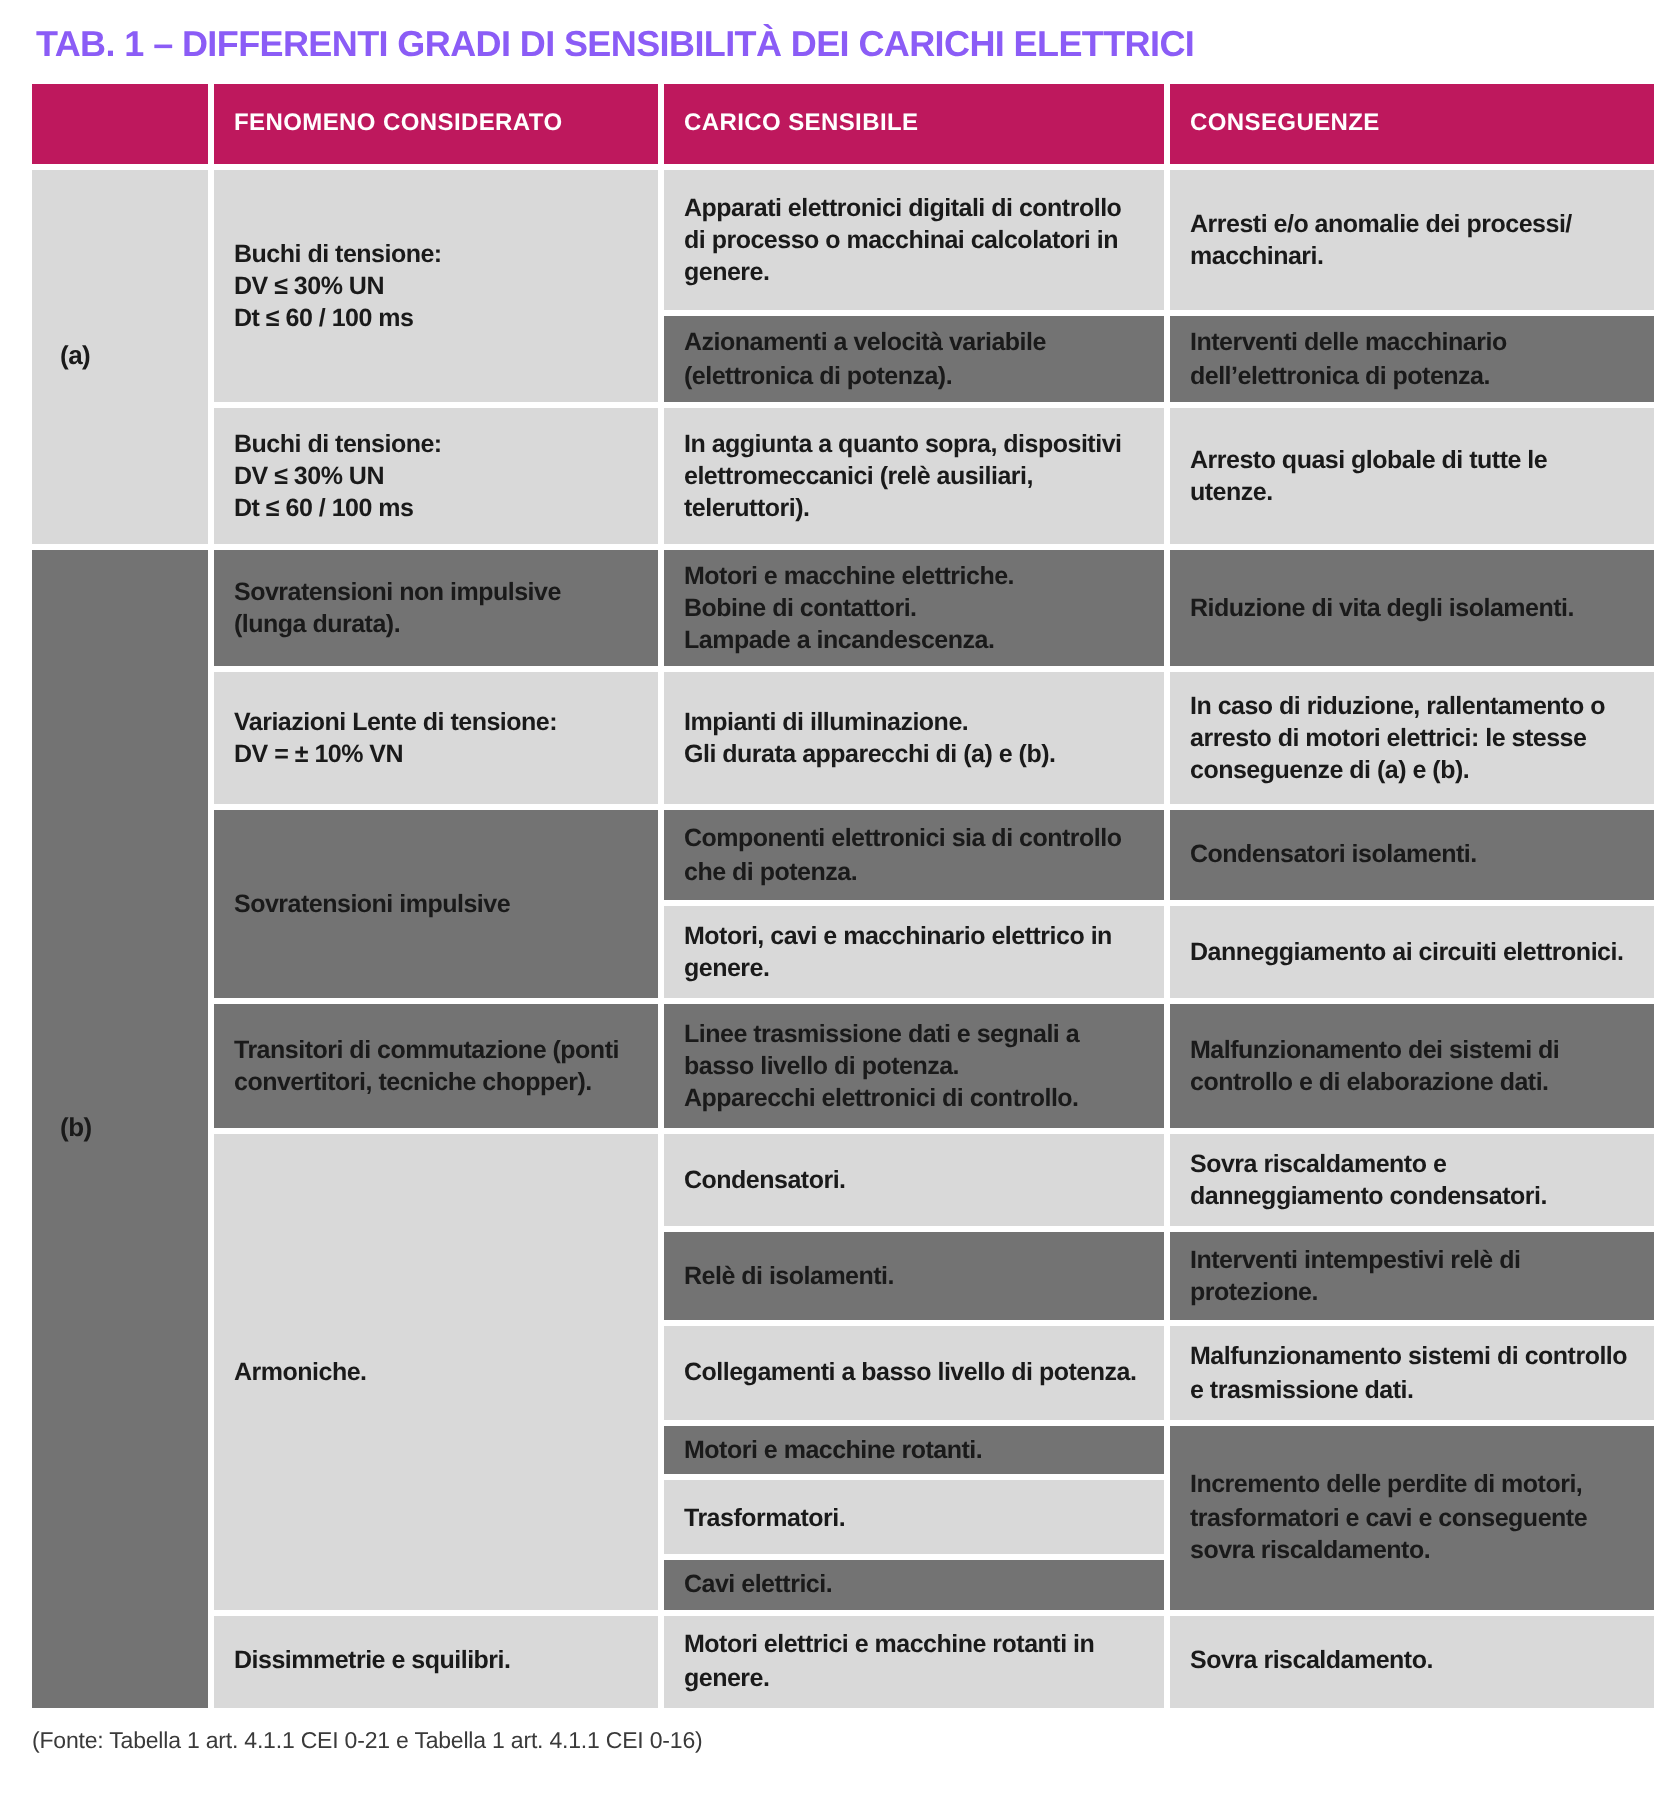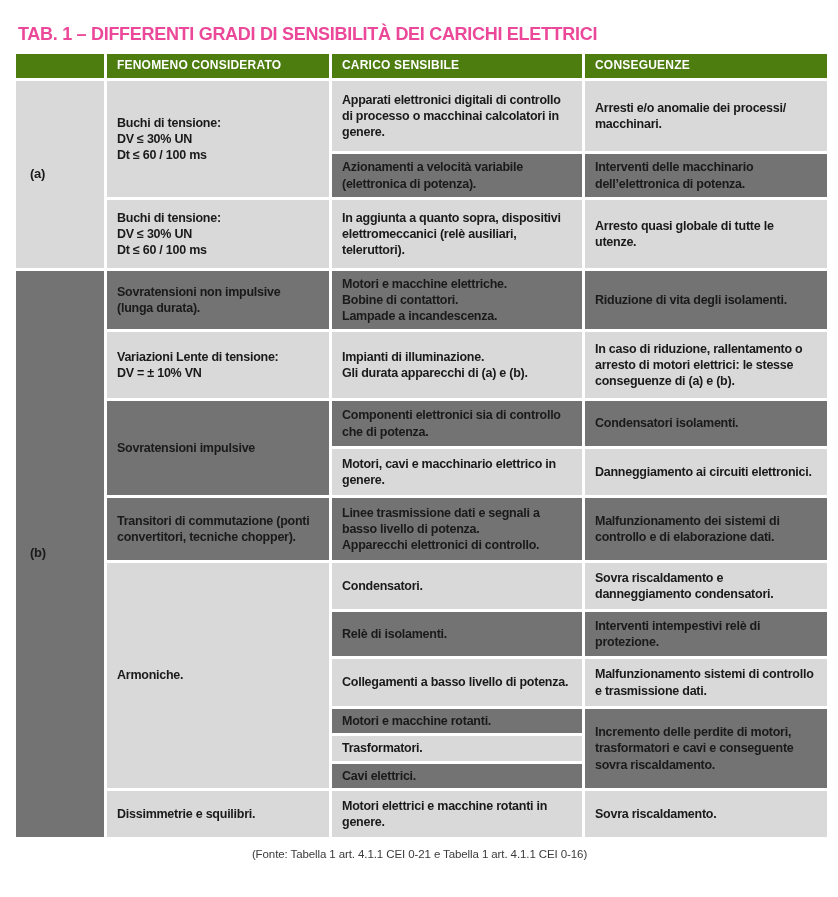--- a/index.html
+++ b/index.html
@@ -5,21 +5,21 @@
   html,body{margin:0;padding:0;background:#ffffff;}
   body{
     width:838px;height:897px;
     font-family:"Liberation Sans","DejaVu Sans",sans-serif;
     color:#1a1a1a;
     box-sizing:border-box;
     padding:10px 13px 0 16px;
   }
   .page-title{
     font-size:18px;font-weight:700;letter-spacing:-0.3px;
-    color:#ec4899;margin:14px 0 6px 2px;
+    color:#8b5cf6;margin:2px 0 6px 2px;
     white-space:nowrap;
   }
   table.sens{
     border-collapse:separate;border-spacing:3px;
     table-layout:fixed;width:816px;margin-left:-3px;
   }
   col.c0{width:88px}
   col.c1{width:222px}
   col.c2{width:250px}
   col.c3{width:242px}
@@ -27,45 +27,45 @@
     box-sizing:border-box;
     padding:4px 10px;
     vertical-align:middle;
     text-align:left;
     font-size:12.5px;line-height:1.3;letter-spacing:-0.25px;
     font-weight:700;
     white-space:pre-line;
     overflow:hidden;
   }
   th.hd{
-    background:#4d7c0f;color:#ffffff;
+    background:#be185d;color:#ffffff;
     font-size:12px;letter-spacing:0.2px;
-    height:24px;white-space:nowrap;
+    height:40px;white-space:nowrap;
   }
   td.g{background:#d9d9d9;}
   td.b{background:#737373;}
   
   tr.r-a1a>td{height:70px}
   tr.r-a1b>td{height:43px}
   tr.r-a2 >td{height:68px}
   tr.r-b1 >td{height:58px}
   tr.r-b2 >td{height:66px}
   tr.r-b3a>td{height:45px}
   tr.r-b3b>td{height:46px}
   tr.r-b4 >td{height:62px}
   tr.r-b5a>td{height:46px}
   tr.r-b5b>td{height:44px}
   tr.r-b5c>td{height:47px}
   tr.r-b5d>td{height:24px}
-  tr.r-b5e>td{height:24px}
+  tr.r-b5e>td{height:37px}
   tr.r-b5f>td{height:24px}
   tr.r-b6 >td{height:46px}
   td.lbl{padding-left:14px;font-size:13px;}
   .footer-note{
-    text-align:center;
+    text-align:left;
     font-size:11.5px;font-weight:400;color:#3a3a3a;
     letter-spacing:-0.1px;
     margin:8px 2px 0 0;
   }
 </style>
 </head>
 <body>
 
 <div class="page-title">TAB. 1 – DIFFERENTI GRADI DI SENSIBILITÀ DEI CARICHI ELETTRICI</div>
 

